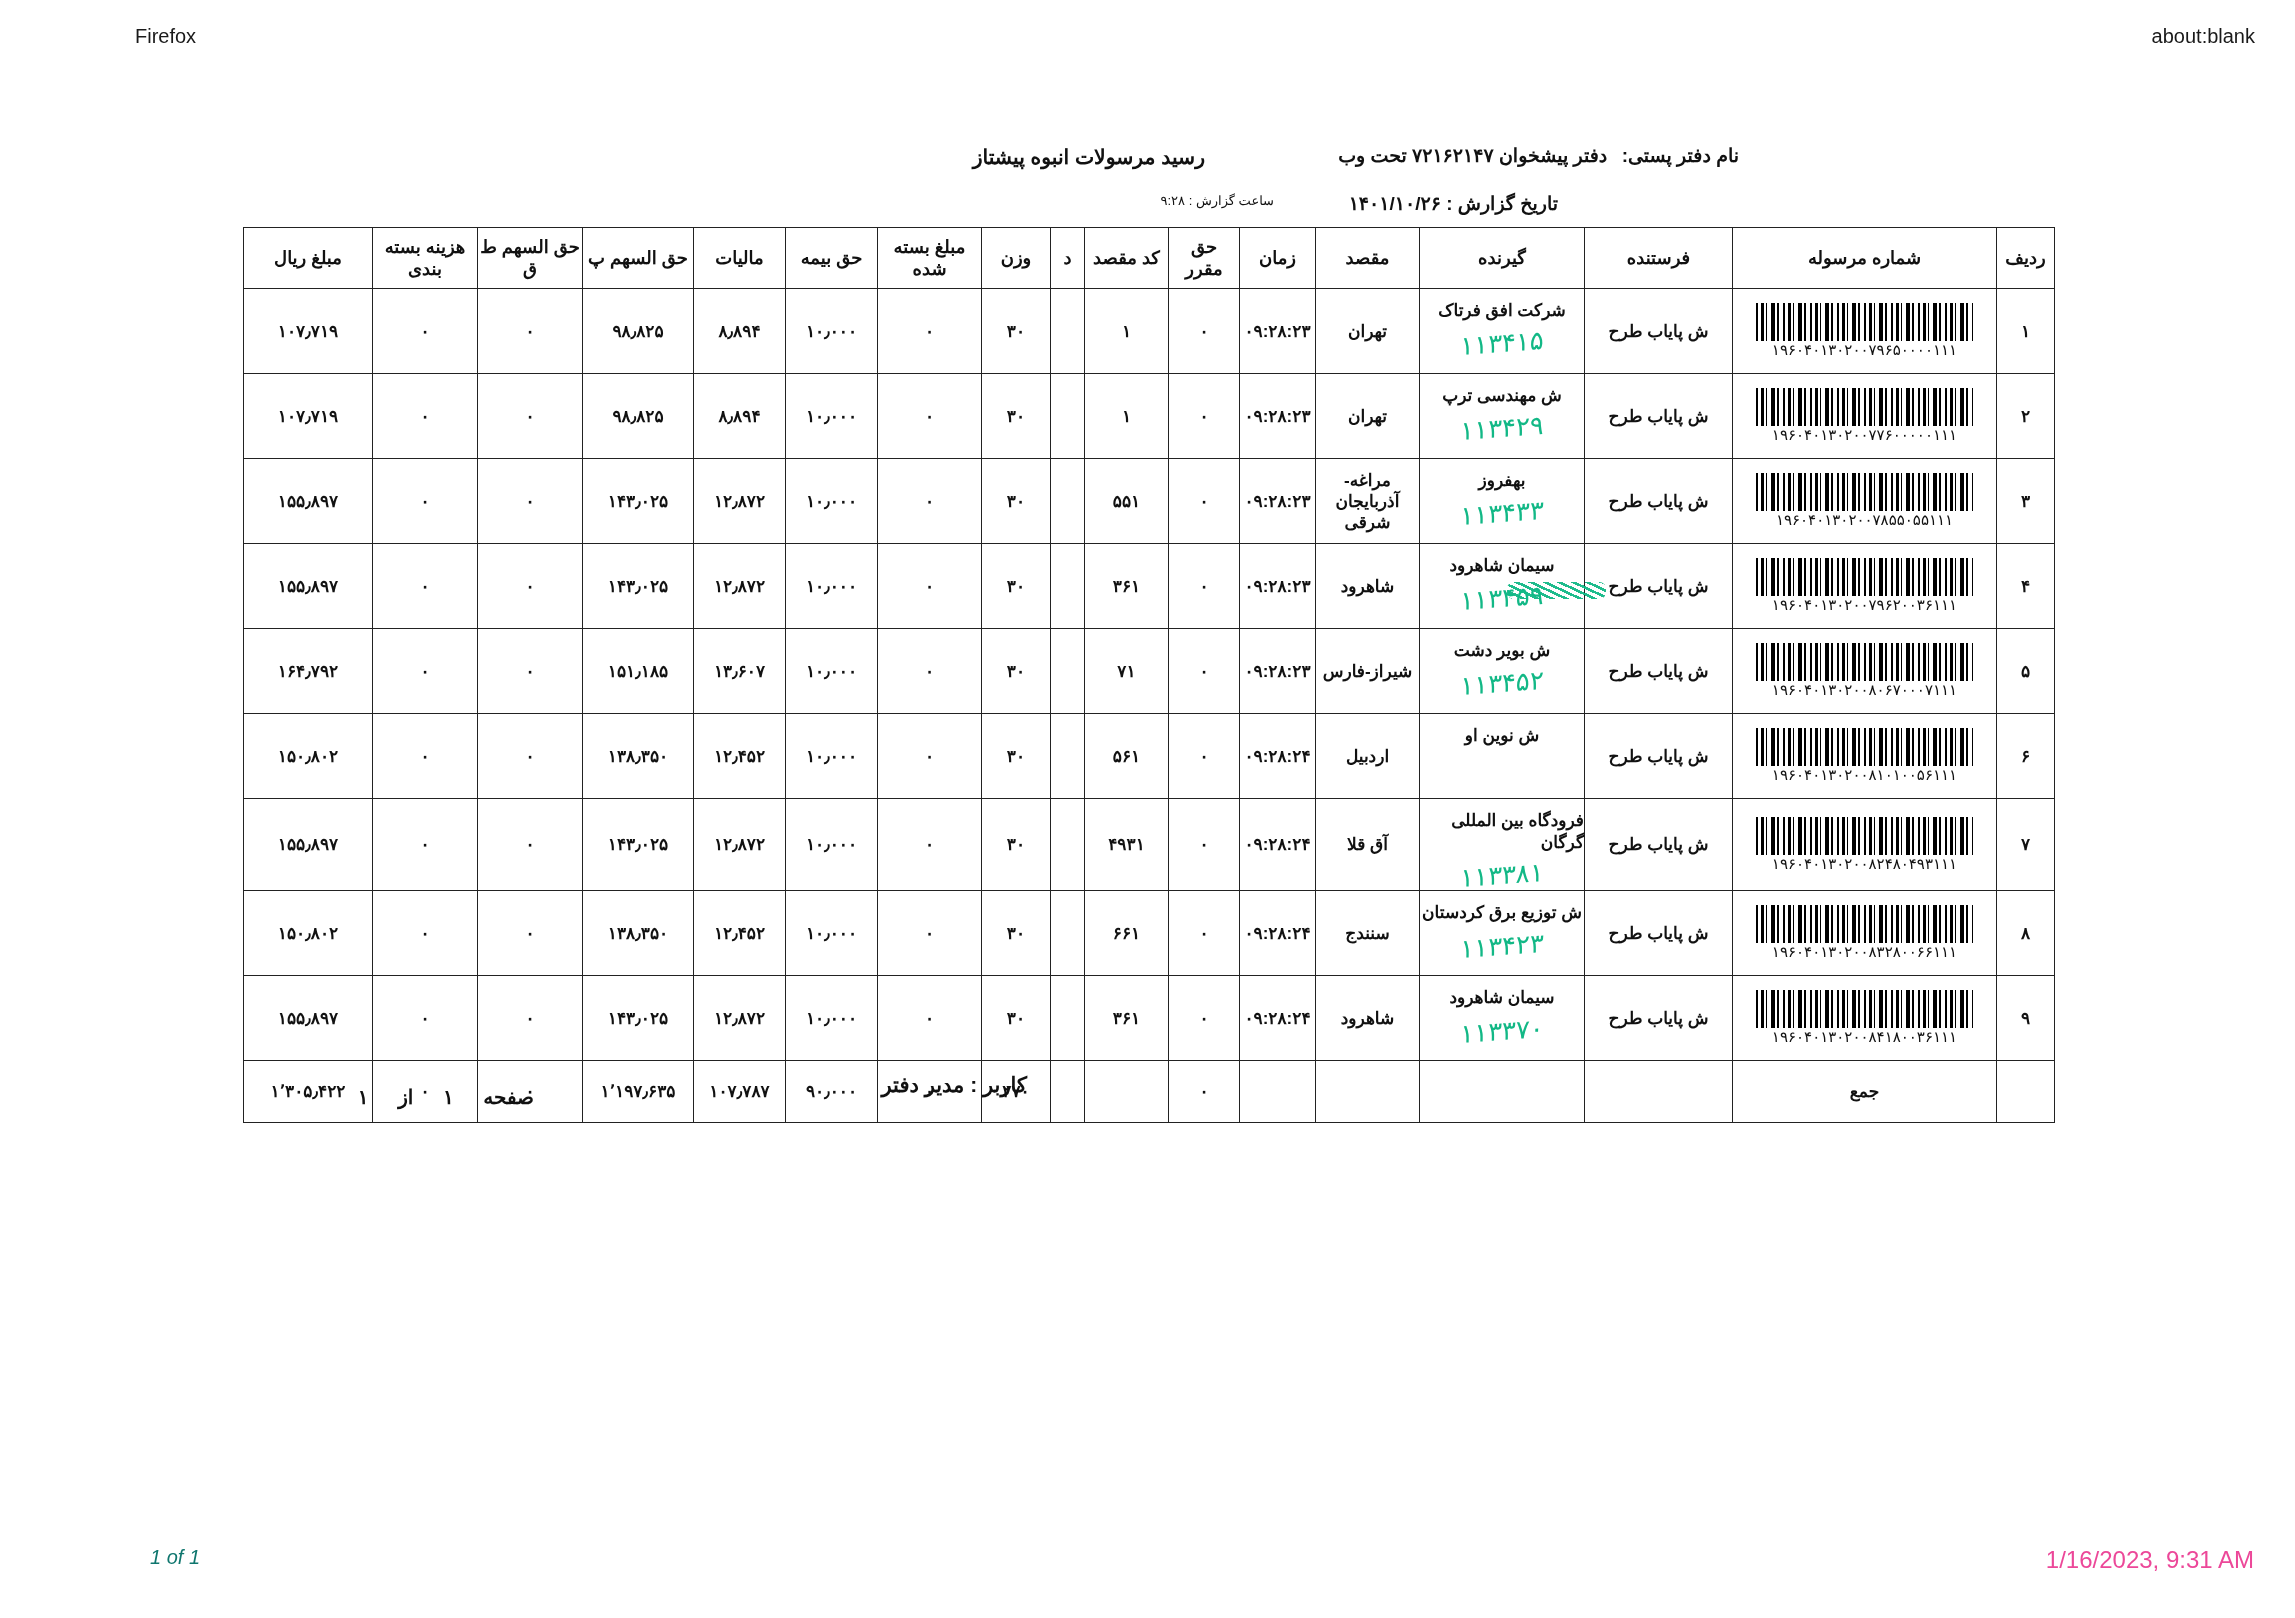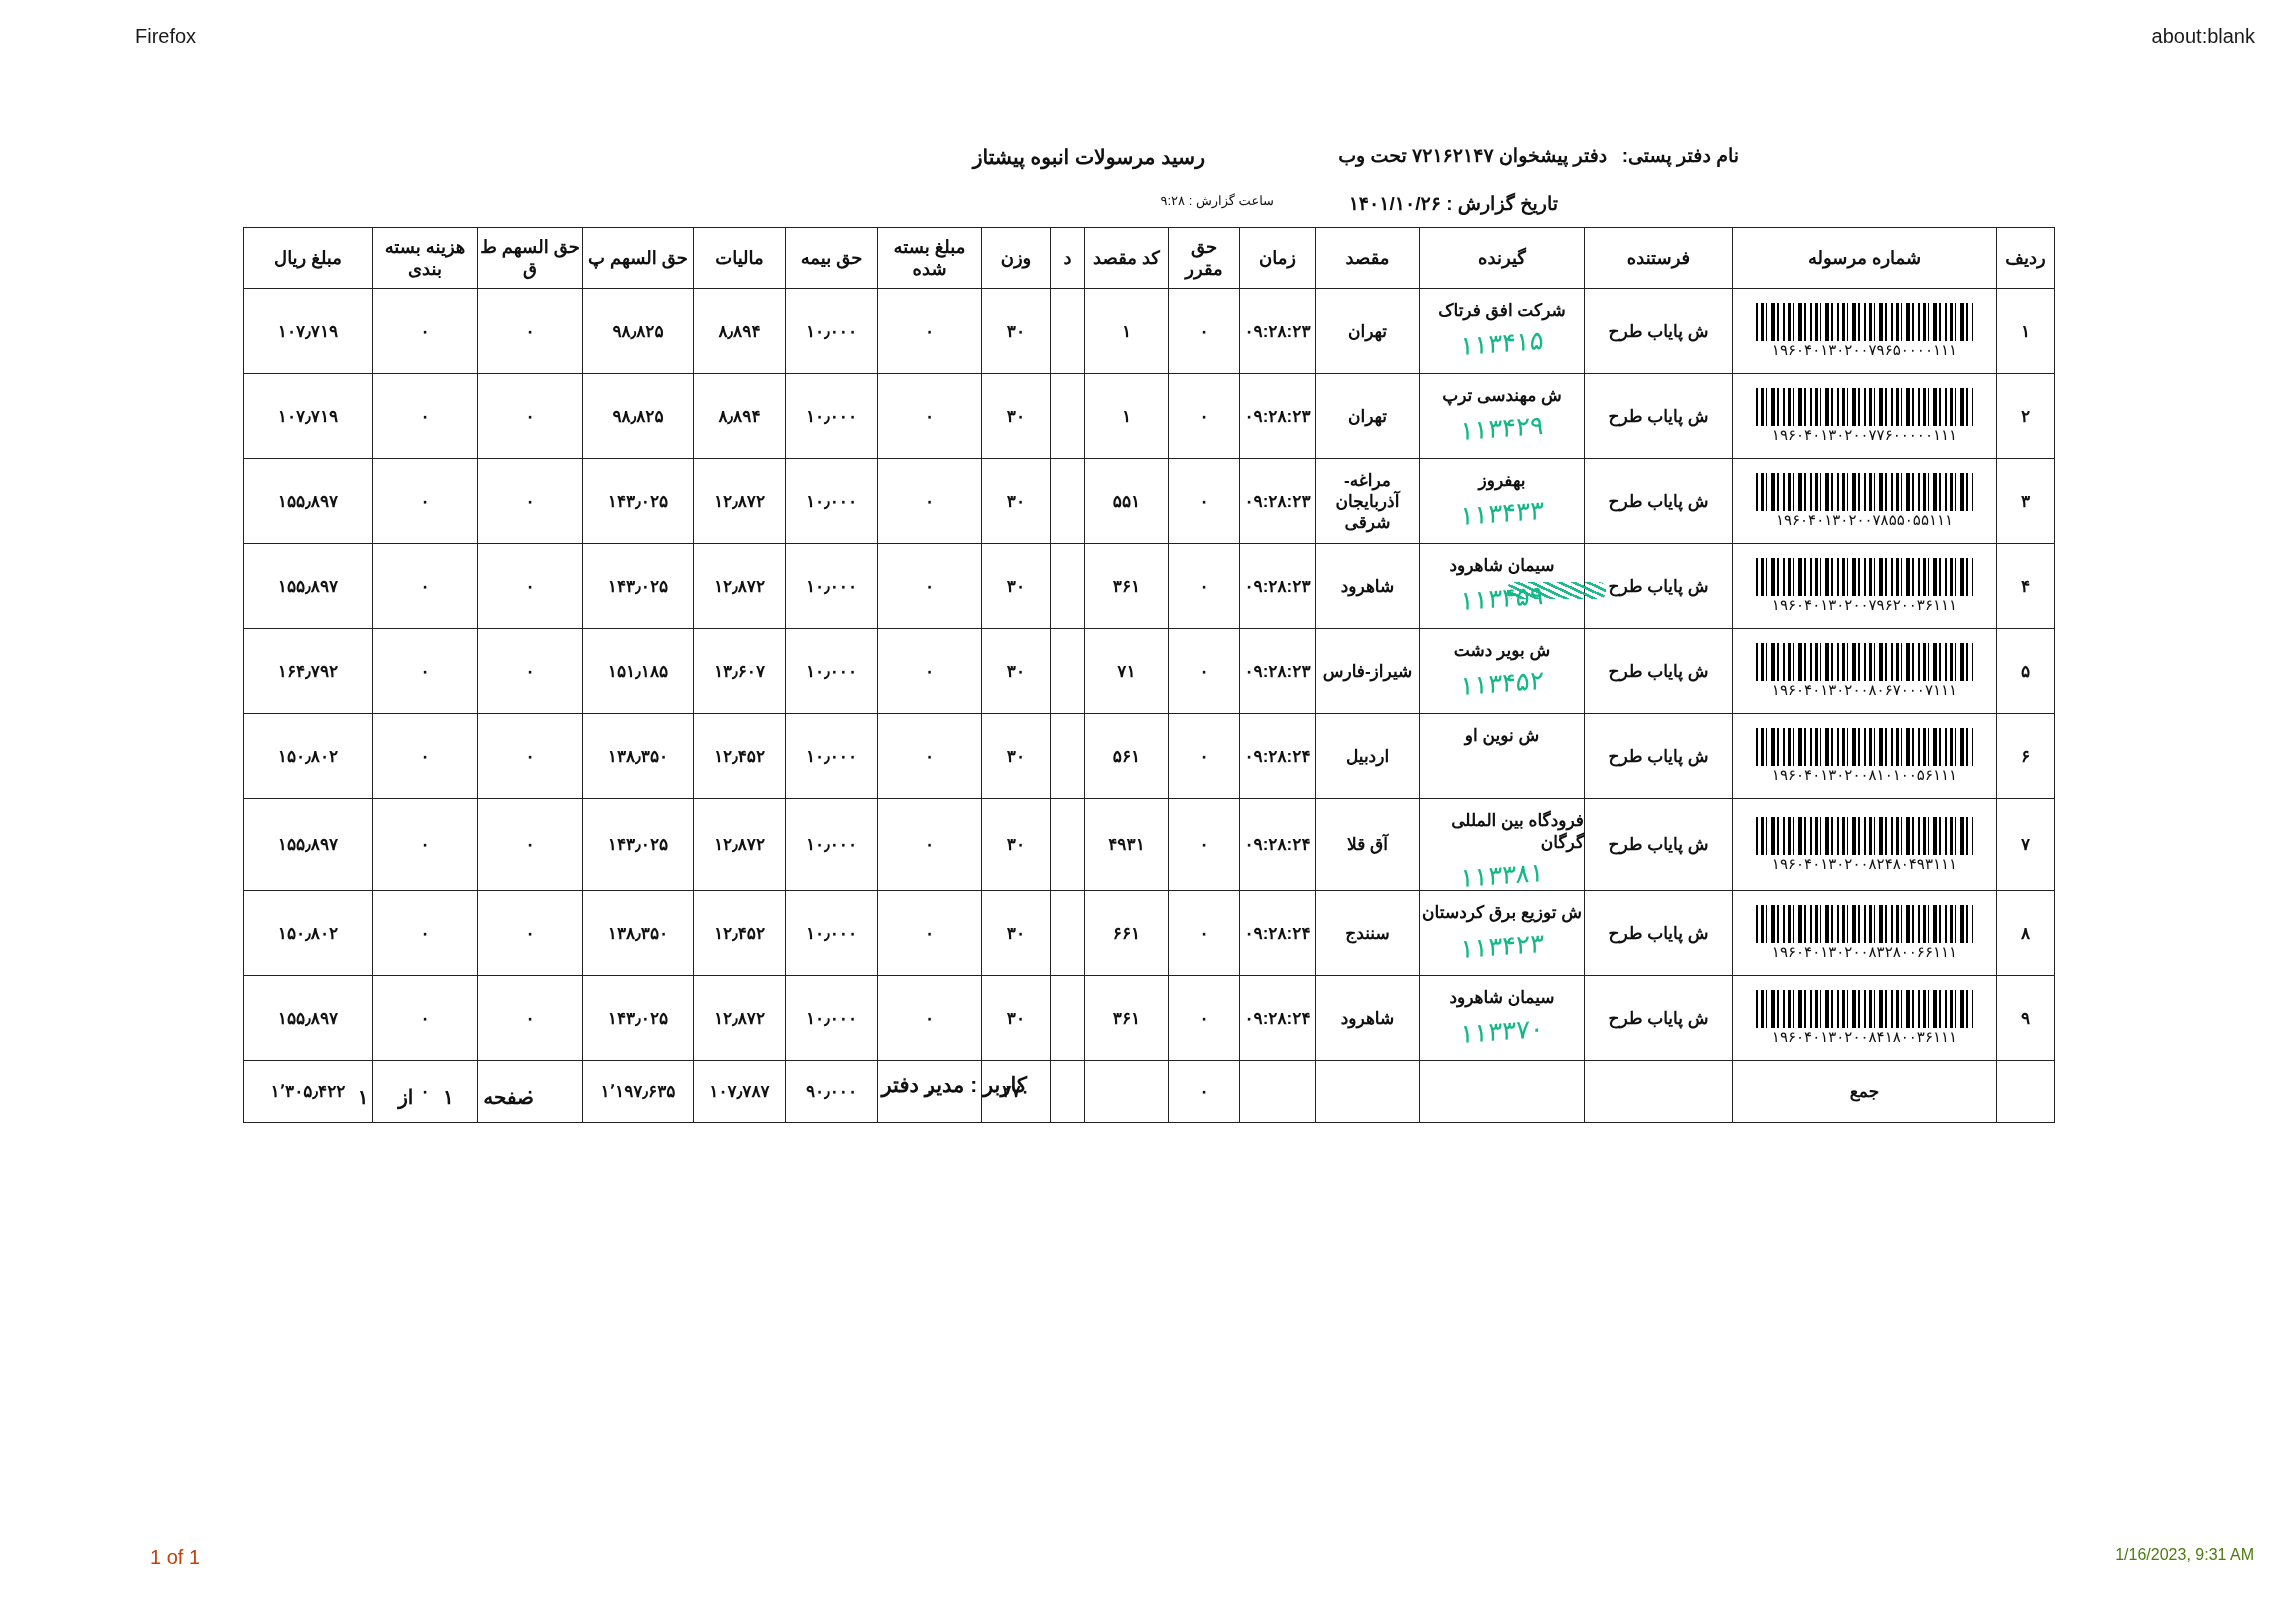--- a/index.html
+++ b/index.html
@@ -45,28 +45,29 @@
     left: 0;
     width: 100%;
     height: 26px;
     direction: ltr;
   }
   .print-foot .left {
     position: absolute;
     left: 150px;
     top: 0;
     font-size: 20px;
-    color: #c2410c;
+    color: #0f766e;
+    font-style: italic;
   }
   .print-foot .right {
     position: absolute;
     right: 41px;
     top: 0;
-    font-size: 16px;
-    color: #4d7c0f;
+    font-size: 24px;
+    color: #ec4899;
   }
 
   
   .sheet {
     position: absolute;
     top: 99px;
     left: 217px;
     width: 1891px;
     height: 1252px;
     direction: rtl;

